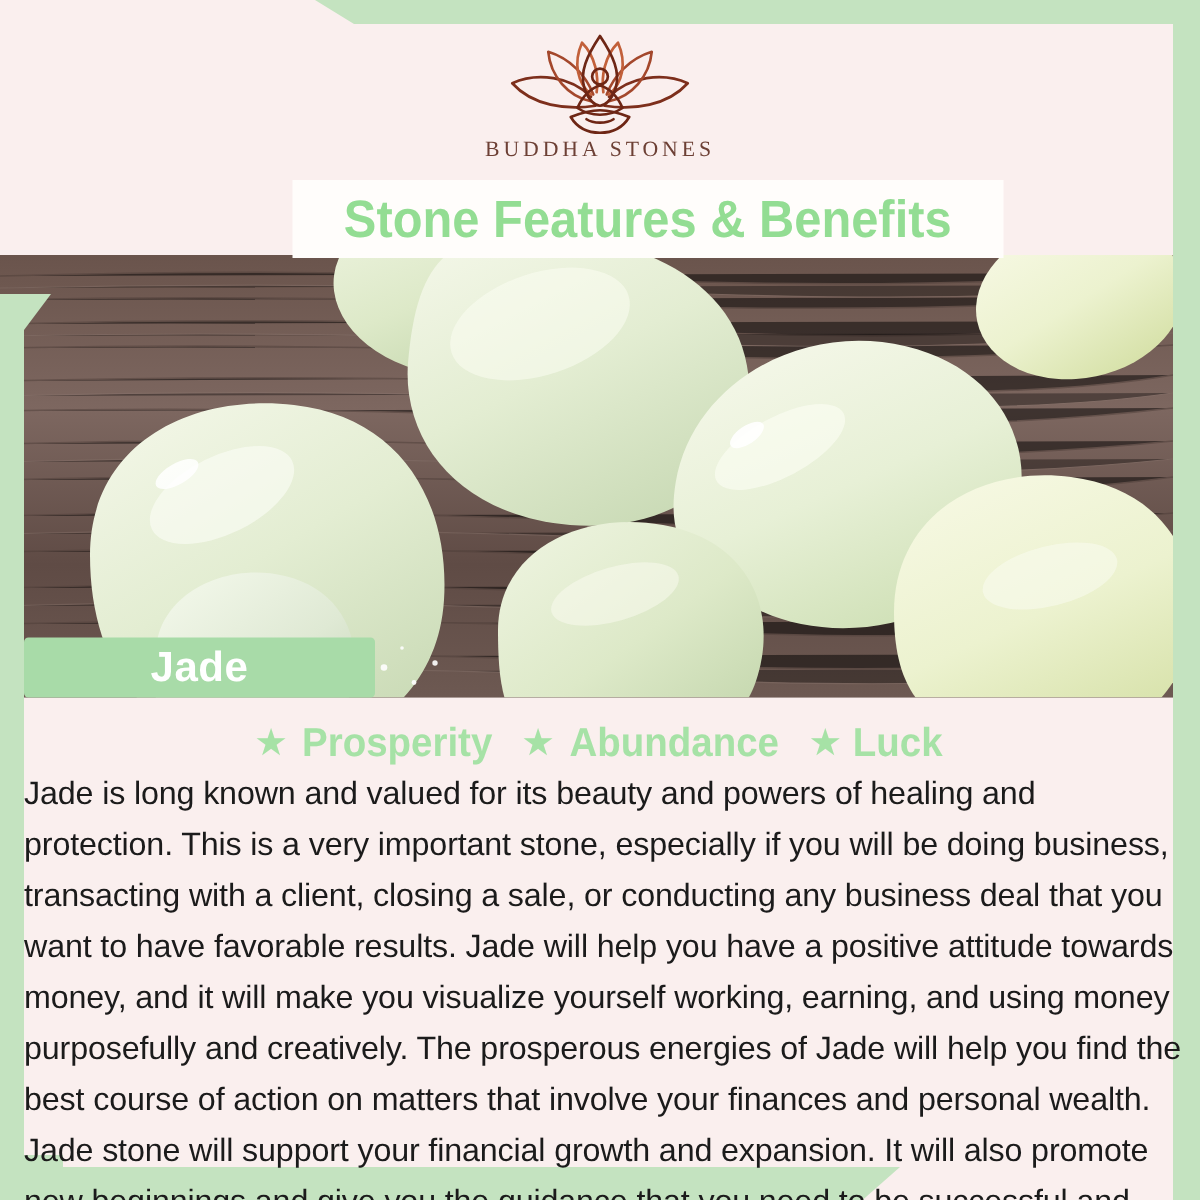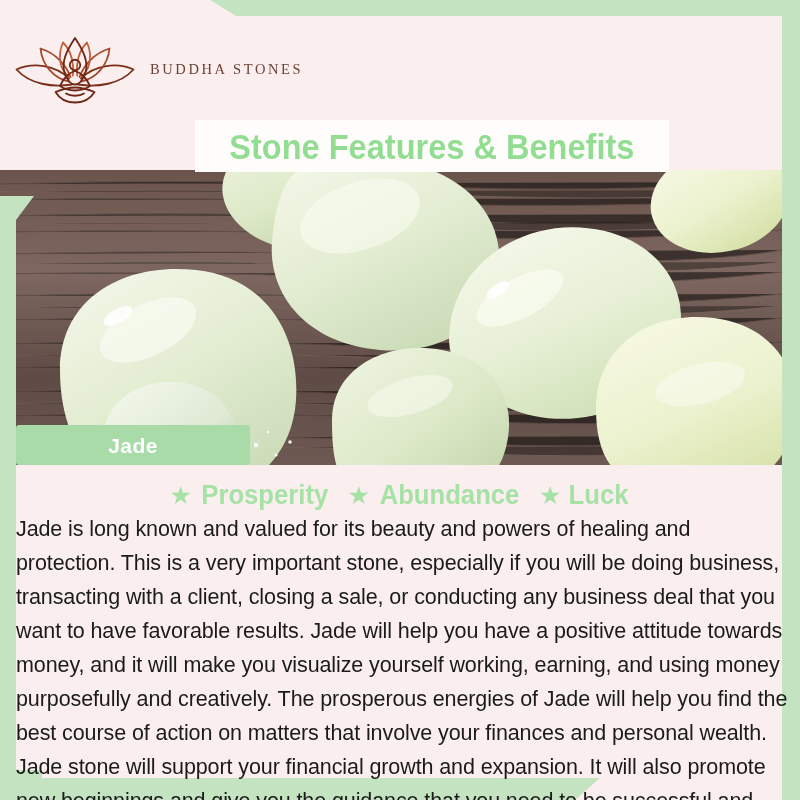--- a/index.html
+++ b/index.html
@@ -82,21 +82,21 @@
   }
 
   
   .brand {
     position: absolute;
     top: 18px;
     left: 0;
     width: 800px;
     height: 100px;
     display: flex;
-    flex-direction: row;
+    flex-direction: column;
     align-items: center;
     justify-content: flex-start;
     z-index: 3;
   }
   .lotus-wrap {
     width: 150px;
     height: 72px;
     display: block;
   }
   .brand-name {
@@ -160,21 +160,21 @@
     height: 40px;
     background: #a8dba8;
     border-radius: 3px;
     display: flex;
     align-items: center;
     justify-content: center;
     z-index: 6;
   }
   .jade-label-text {
     color: #ffffff;
-    font-size: 21px;
+    font-size: 28px;
     font-weight: bold;
     letter-spacing: 0.4px;
     line-height: 1;
   }
 
   
   .benefits {
     position: absolute;
     left: 0;
     top: 478px;

